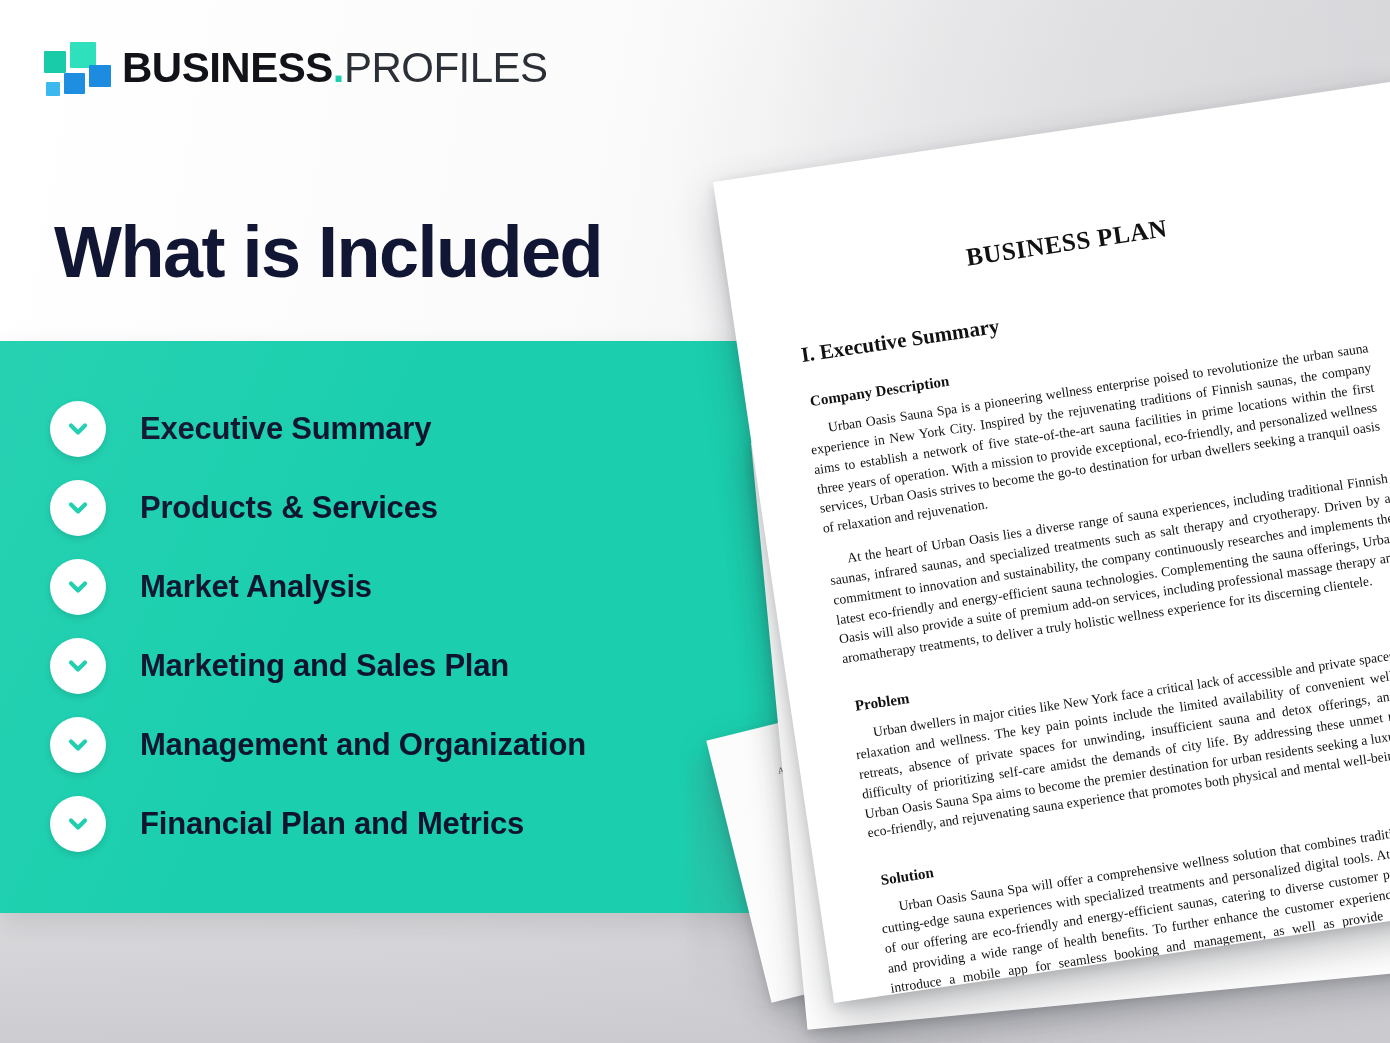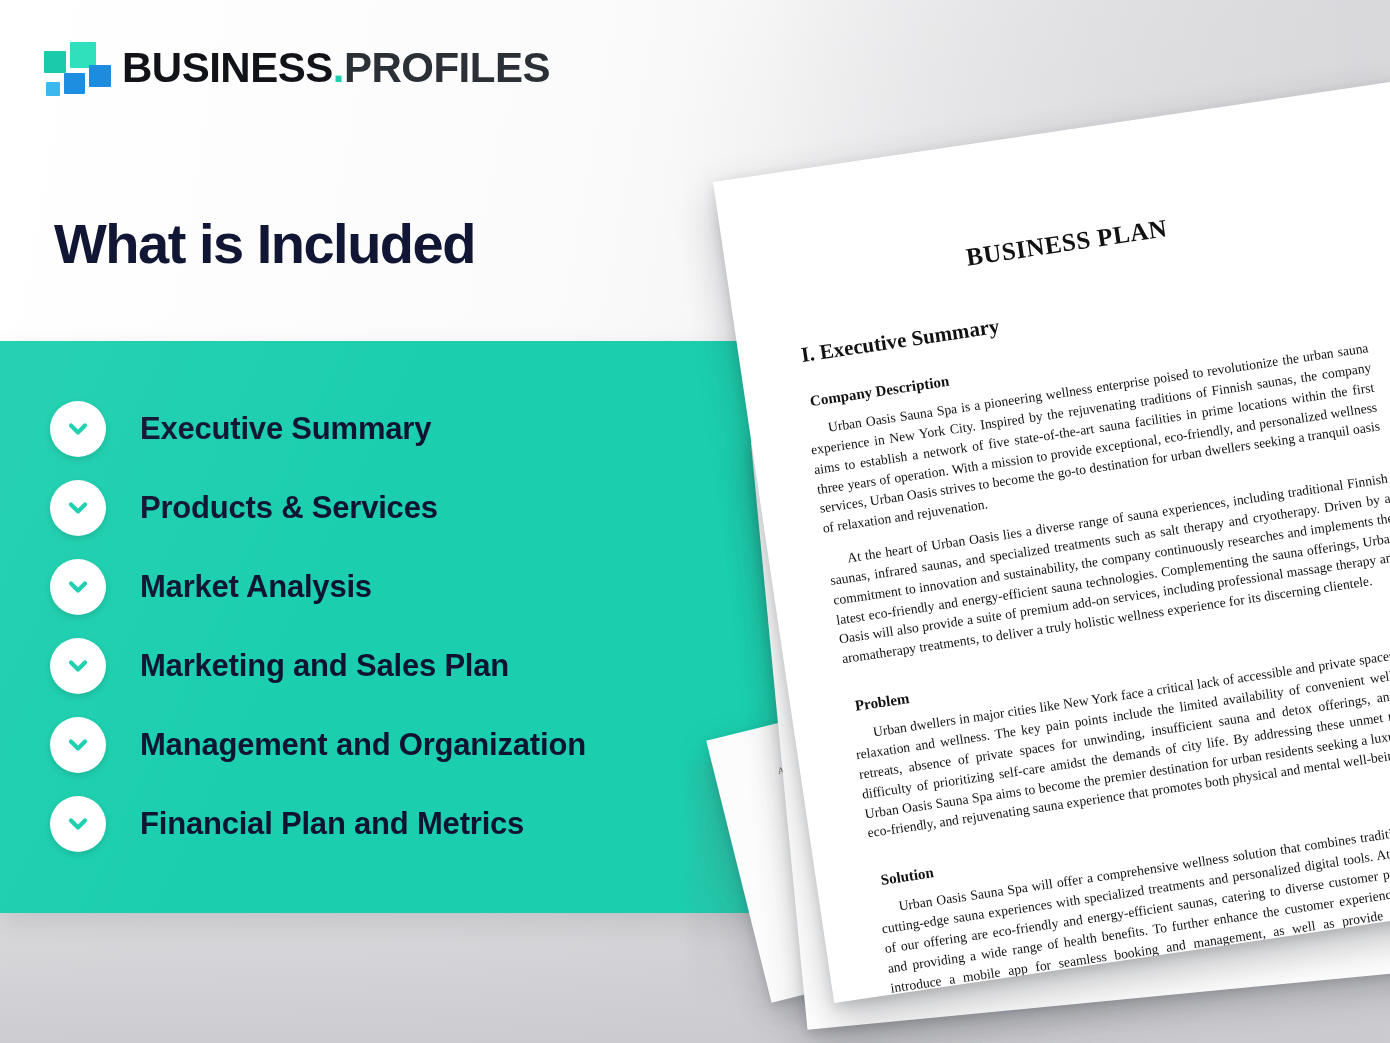--- a/index.html
+++ b/index.html
@@ -64,28 +64,28 @@
 
   .logo-text {
     font-size: 42px;
     letter-spacing: -0.5px;
     line-height: 1;
     white-space: nowrap;
     color: #111318;
   }
   .logo-text .bold { font-weight: 700; }
   .logo-text .dot  { color: #1ecfae; font-weight: 700; }
-  .logo-text .light { font-weight: 700; color: #2b2f36; }
+  .logo-text .light { font-weight: 400; color: #2b2f36; }
 
   
   .headline {
     position: absolute;
     left: 54px;
     top: 215px;
-    font-size: 56px;
+    font-size: 72px;
     font-weight: 700;
     letter-spacing: -1.5px;
     color: #111634;
     line-height: 1.05;
     white-space: nowrap;
   }
 
   
   .teal-band {
     position: absolute;

